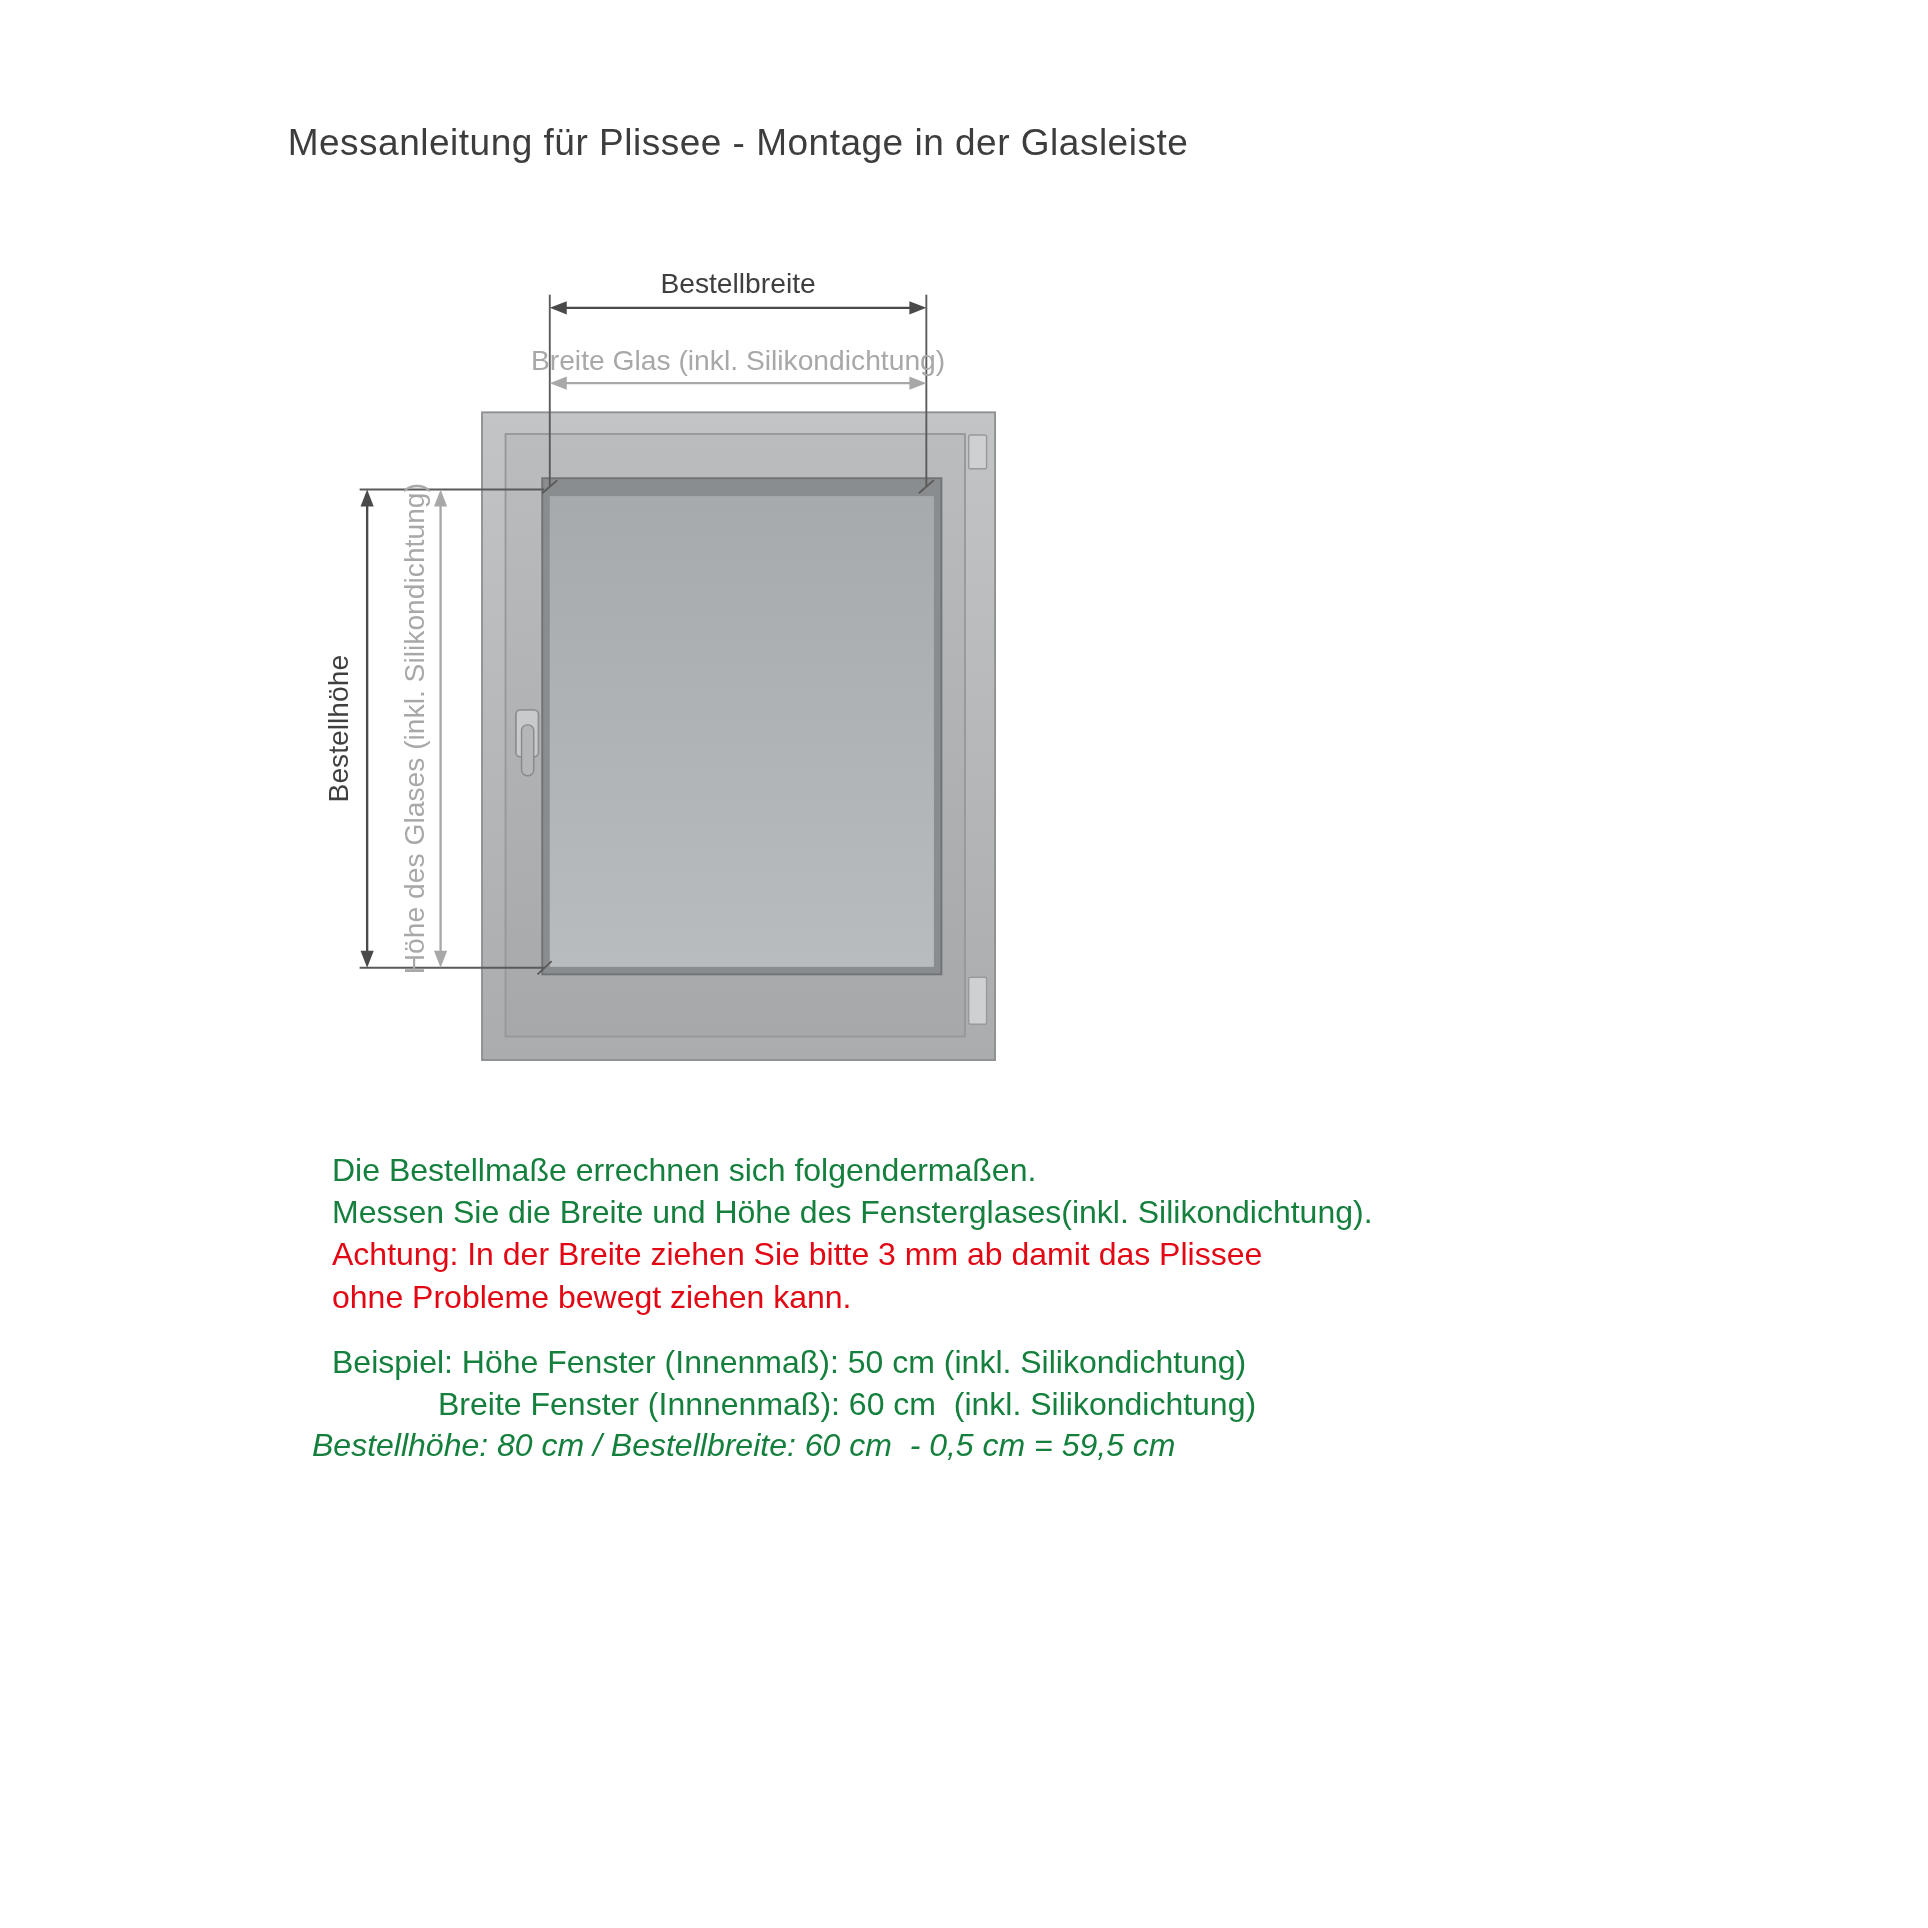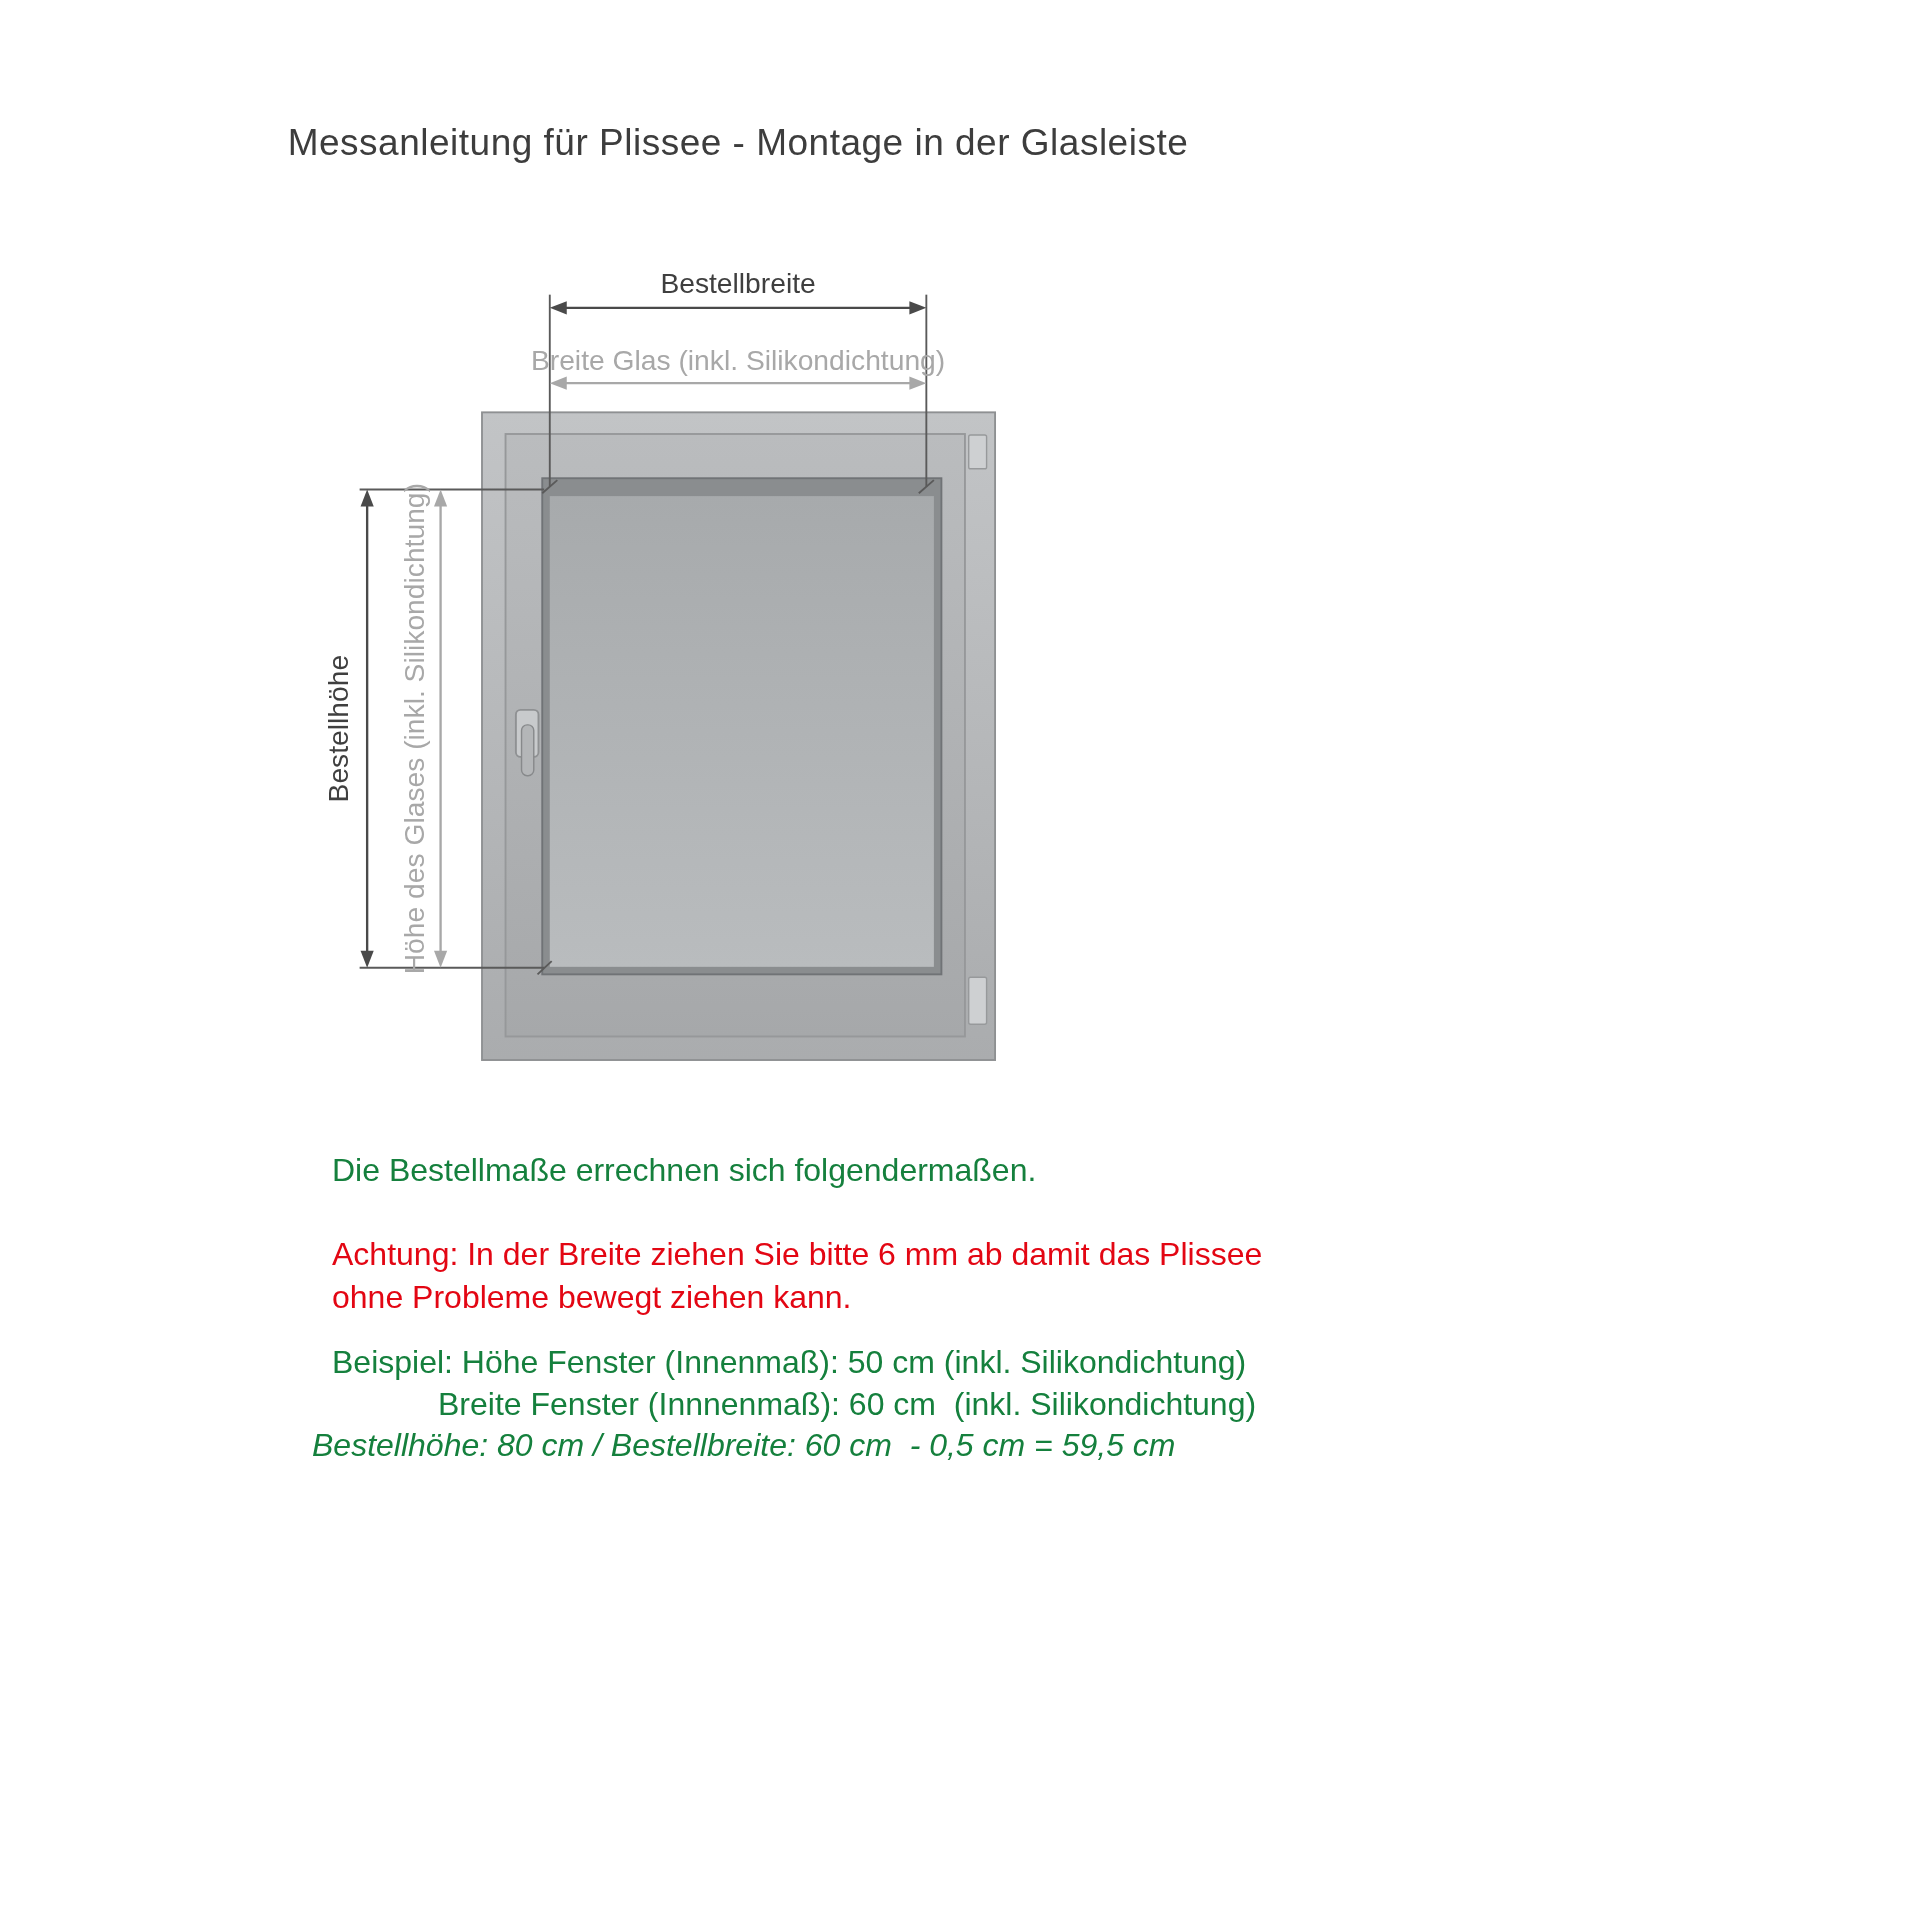--- a/index.html
+++ b/index.html
@@ -111,21 +111,22 @@
       <polygon points="468,1028 461,1010 475,1010" stroke="none"></polygon>
     </g>
 
     <text x="784" y="311" text-anchor="middle" font-size="30" fill="#3f3f3f">Bestellbreite</text>
     <text x="784" y="393" text-anchor="middle" font-size="30" fill="#a8a8a8">Breite Glas (inkl. Silikondichtung)</text>
     <text x="370" y="774" text-anchor="middle" font-size="30" fill="#3f3f3f" transform="rotate(-90 370 774)">Bestellhöhe</text>
     <text x="450" y="774" text-anchor="middle" font-size="30" fill="#a8a8a8" transform="rotate(-90 450 774)">Höhe des Glases (inkl. Silikondichtung)</text>
   </svg>
 
   <div class="tl" style="top:1151px; left:332px;">Die Bestellmaße errechnen sich folgendermaßen.</div>
-  <div class="tl red" style="top:1235px; left:332px;">Achtung: In der Breite ziehen Sie bitte 6 mm ab damit das Plissee</div>
+  <div class="tl" style="top:1193px; left:332px;">Messen Sie die Breite und Höhe des Fensterglases(inkl. Silikondichtung).</div>
+  <div class="tl red" style="top:1235px; left:332px;">Achtung: In der Breite ziehen Sie bitte 3 mm ab damit das Plissee</div>
   <div class="tl red" style="top:1278px; left:332px;">ohne Probleme bewegt ziehen kann.</div>
 
   <div class="tl" style="top:1343px; left:332px;">Beispiel: Höhe Fenster (Innenmaß): 50 cm (inkl. Silikondichtung)</div>
   <div class="tl" style="top:1385px; left:438px;">Breite Fenster (Innnenmaß): 60 cm  (inkl. Silikondichtung)</div>
   <div class="tl" style="top:1426px; left:312px;font-style:italic;">Bestellhöhe: 80 cm / Bestellbreite: 60 cm  - 0,5 cm = 59,5 cm</div>
 
 </div>
 
 
 </body></html>

